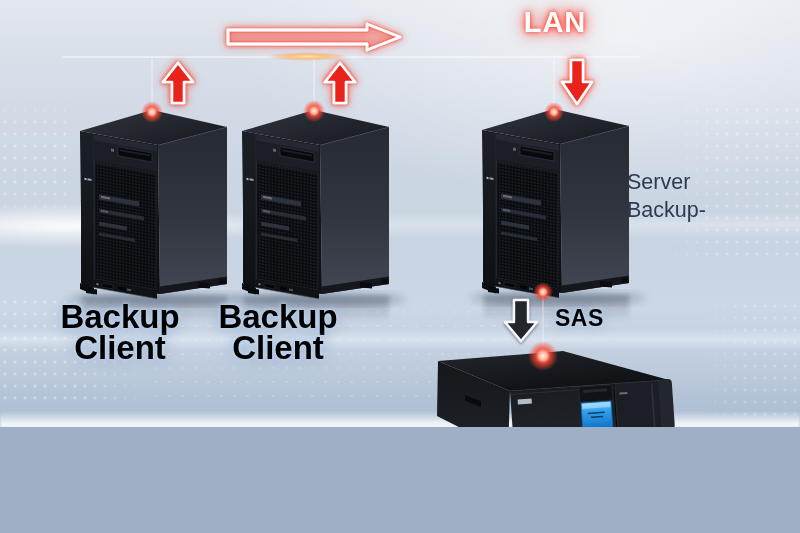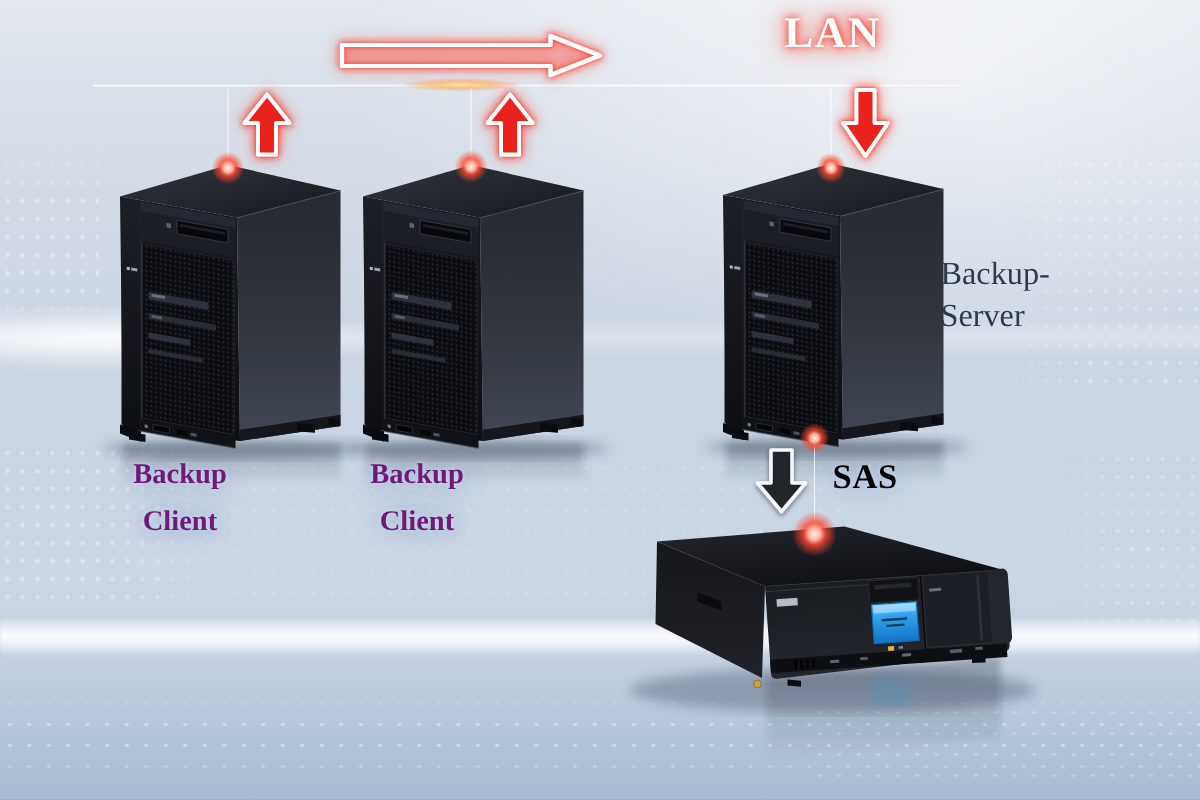--- a/index.html
+++ b/index.html
@@ -1,18 +1,18 @@
 <!DOCTYPE html>
 <html><head>
 <meta charset="utf-8">
 <style>
   html,body{margin:0;padding:0;background:#9fb0c6;}
   .stage{
-    position:relative;width:800px;height:533px;overflow:hidden;
-    font-family:Liberation Serif, serif;
+    position:relative;width:800px;height:427px;overflow:hidden;
+    font-family:Liberation Sans, sans-serif;
     -webkit-user-select:none;user-select:none;
   }
   
   .bg{
     position:absolute;inset:0;
     background:
       radial-gradient(70% 55% at 78% 8%, rgba(255,255,255,.55), rgba(255,255,255,0) 70%),
       linear-gradient(180deg,
         #e3e8ef 0%, #dbe1ea 10%, #d2dae6 26%, #ccd6e3 40%,
         #c9d4e2 58%, #ccd7e5 72%, #c7d3e2 77%,
@@ -37,21 +37,21 @@
   .scene{position:absolute;inset:0;}
   
   .label{position:absolute;z-index:5;}
   .lan{
     left:500px;top:6px;width:110px;text-align:center;
     font-size:29px;font-weight:bold;letter-spacing:1px;color:#fff;
     text-shadow:0 0 5px rgba(255,42,26,.95),0 0 12px rgba(255,42,26,.85),0 0 22px rgba(255,70,45,.6);
   }
   .client{
     top:301px;width:160px;text-align:center;
-    font-size:19px;font-weight:bold;line-height:31px;color:#701a75;
+    font-size:33px;font-weight:bold;line-height:31px;color:#000000;
     text-shadow:0 0 4px rgba(205,222,245,.95),0 0 10px rgba(160,190,225,.8),0 1px 14px rgba(140,170,210,.6);
   }
   .c1{left:40px;} .c2{left:198px;}
   .client span,.server-lbl span{display:block;}
   .server-lbl{
     left:627px;top:168px;font-size:21.5px;font-weight:500;line-height:28px;color:#2e3a50;
   }
   .sas{
     left:555px;top:305px;font-size:23px;font-weight:bold;color:#000000;letter-spacing:.5px;
     text-shadow:0 0 4px rgba(200,218,240,.95),0 0 9px rgba(160,188,220,.75),0 1px 12px rgba(150,175,210,.55);
@@ -278,17 +278,17 @@
   <div class="label lan">LAN</div>
   <div class="label client c1">
     <span>Backup</span>
     <span>Client</span>
   </div>
   <div class="label client c2">
     <span>Backup</span>
     <span>Client</span>
   </div>
   <div class="label server-lbl">
+    <span>Server</span>
     <span>Backup-</span>
-    <span>Server</span>
   </div>
   <div class="label sas">SAS</div>
 </div>
 
 </body></html>

